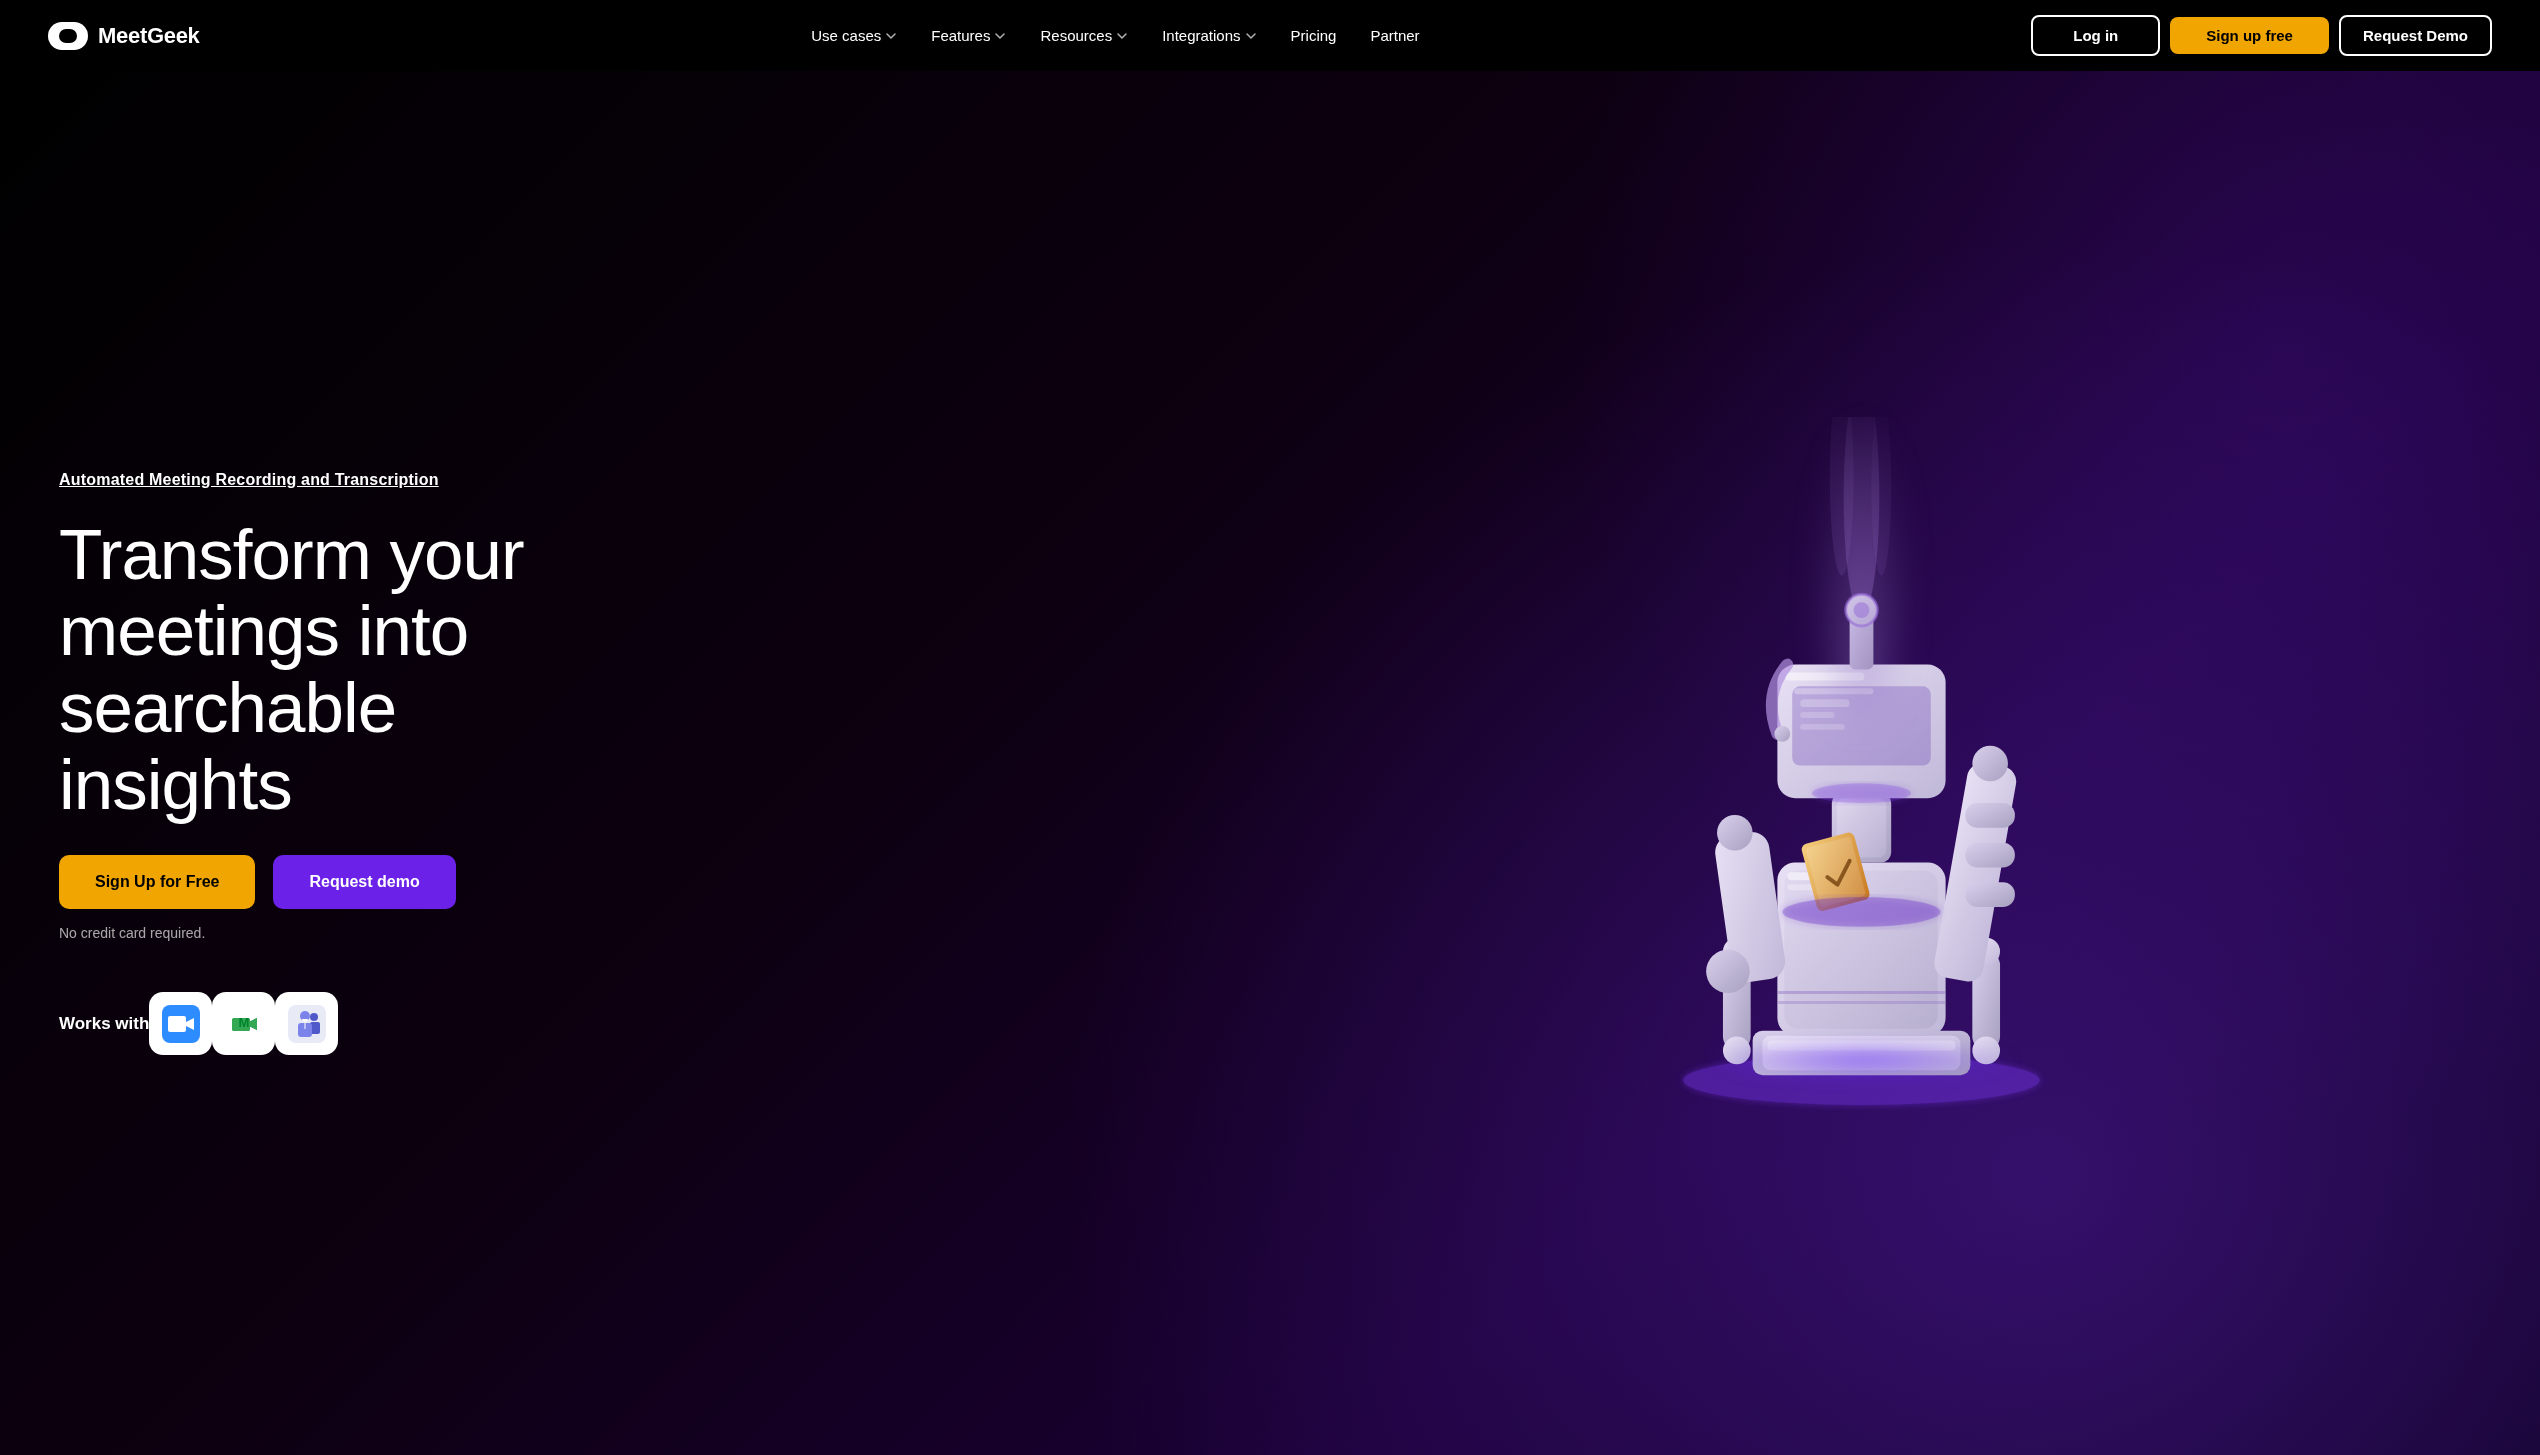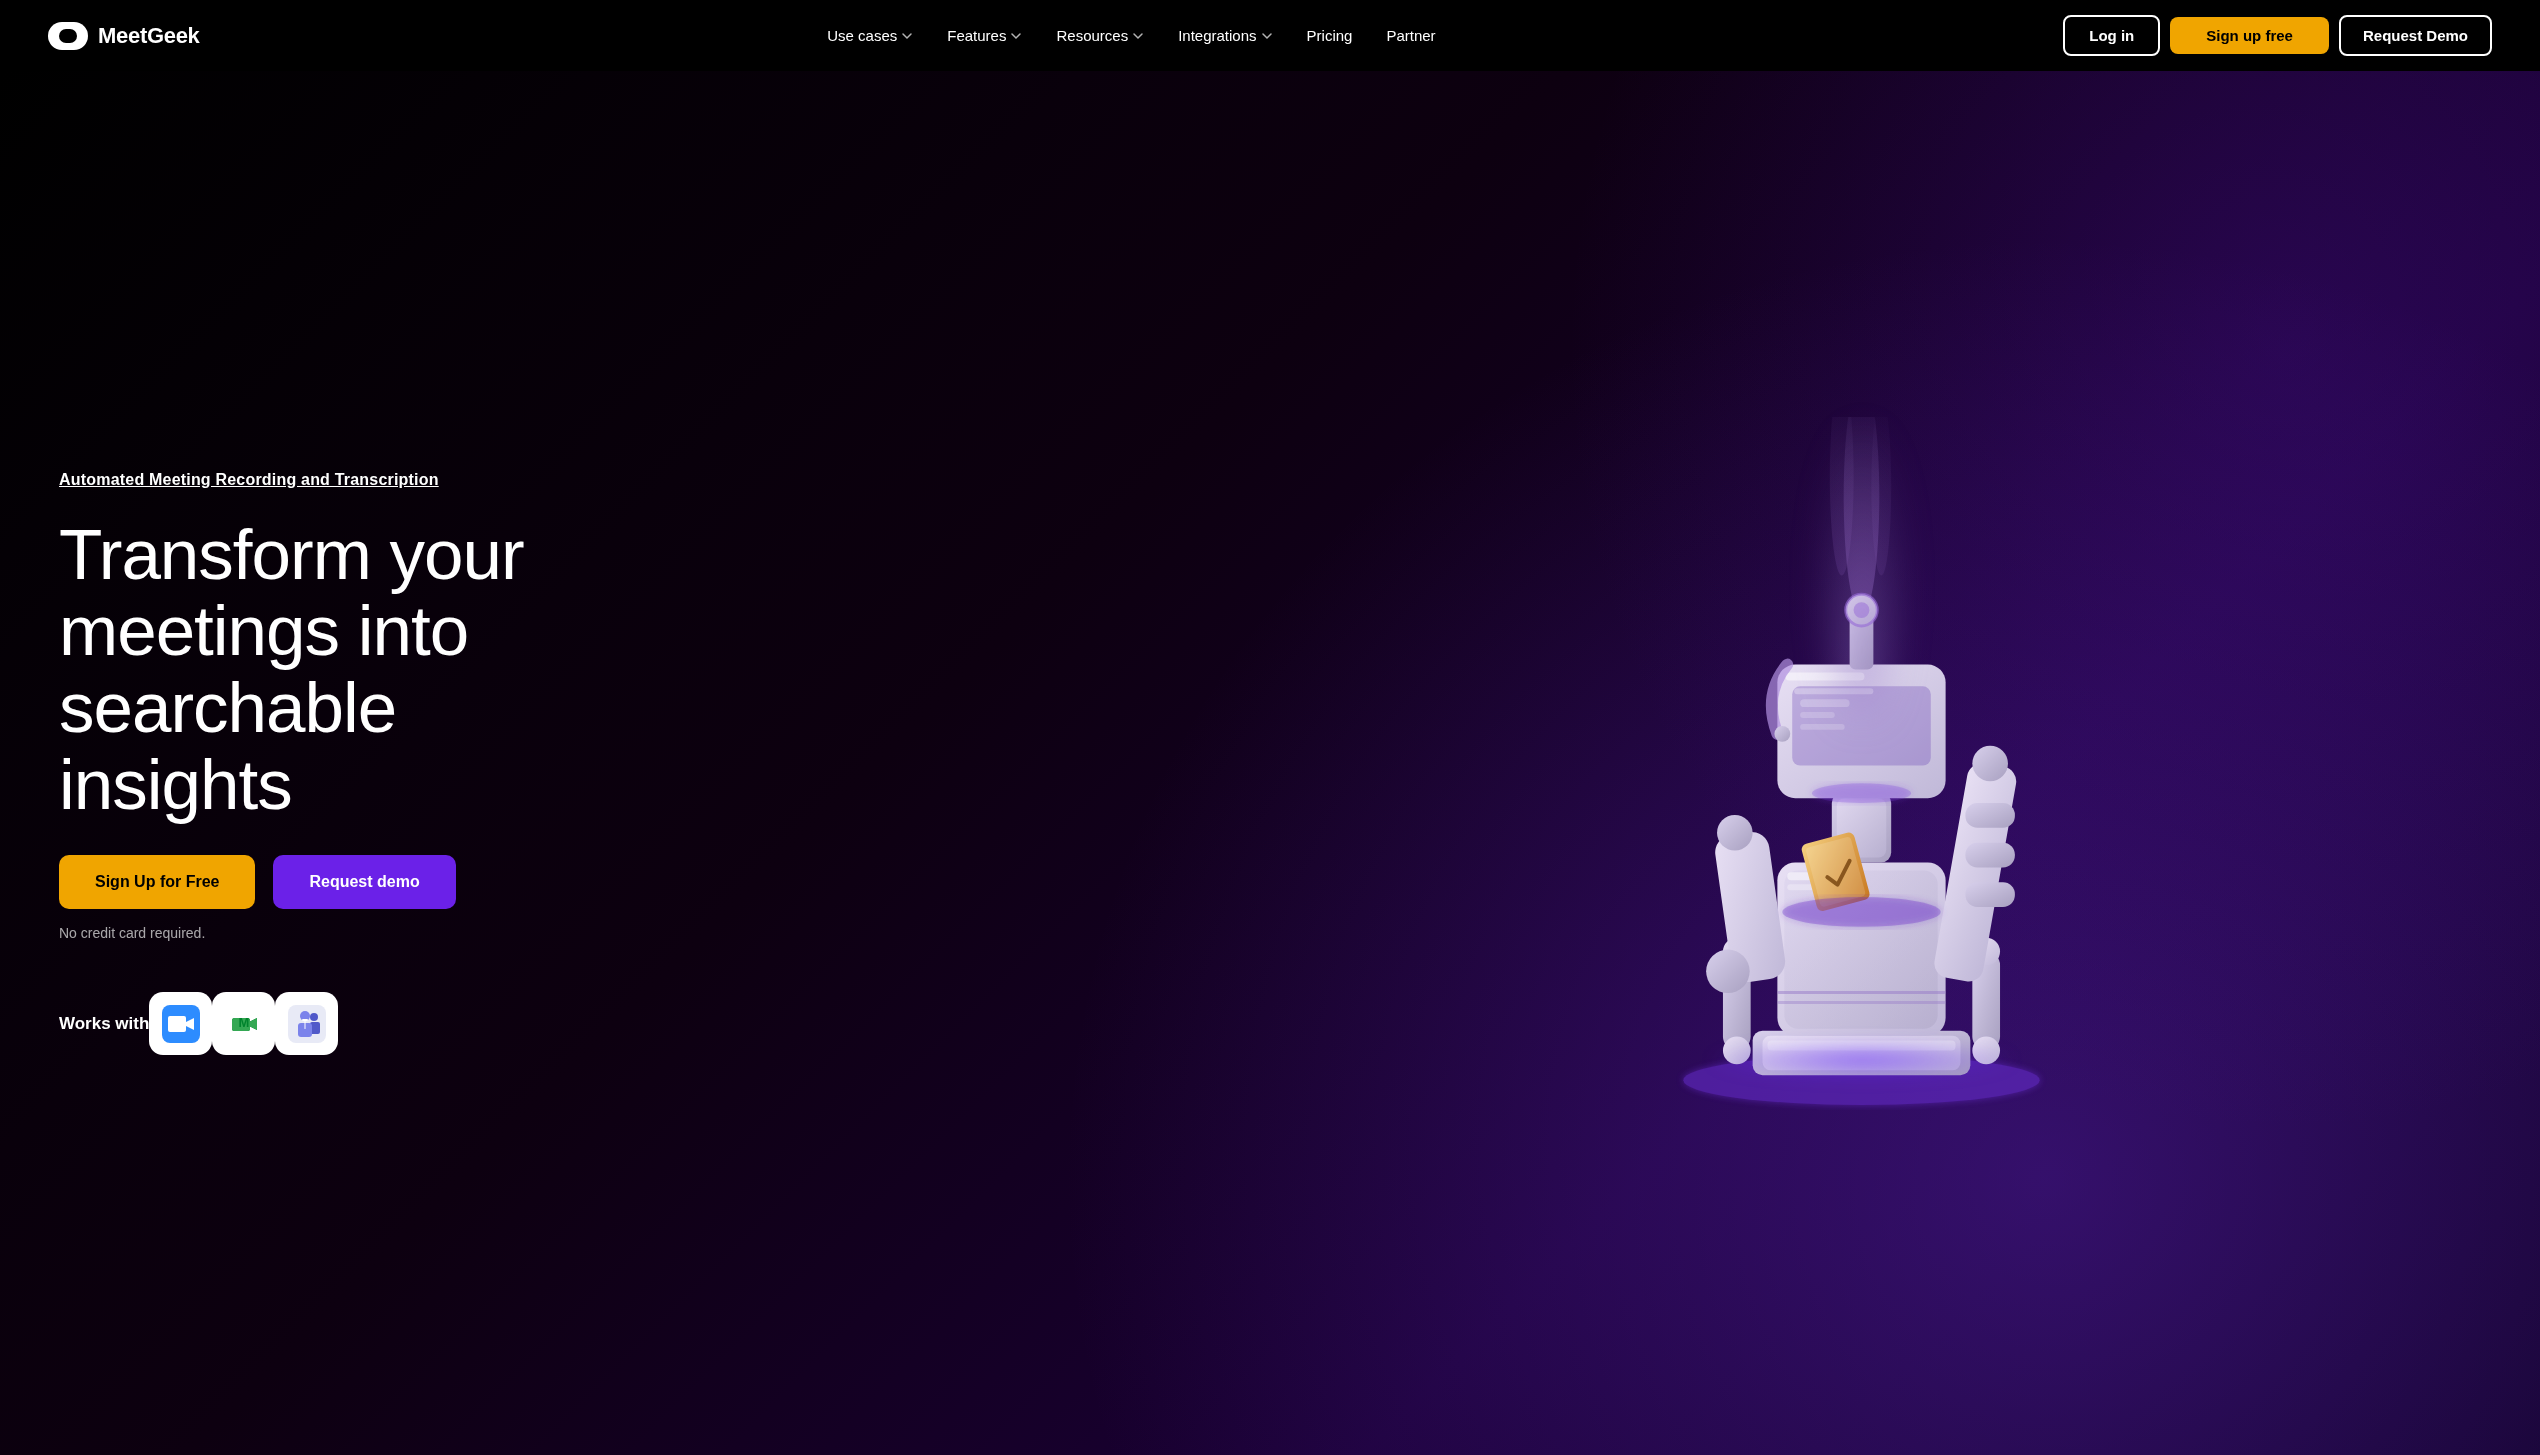--- a/index.html
+++ b/index.html
@@ -84,21 +84,21 @@
       opacity: 0.7;
     }
 
     .nav-actions {
       display: flex;
       align-items: center;
       gap: 10px;
     }
 
     .btn-login {
-      padding: 10px 24px;
+      padding: 10px 40px;
       border: 2px solid #fff;
       background: transparent;
       color: #fff;
       border-radius: 8px;
       font-size: 15px;
       font-weight: 600;
       cursor: pointer;
     }
 
     .btn-signup-free {

